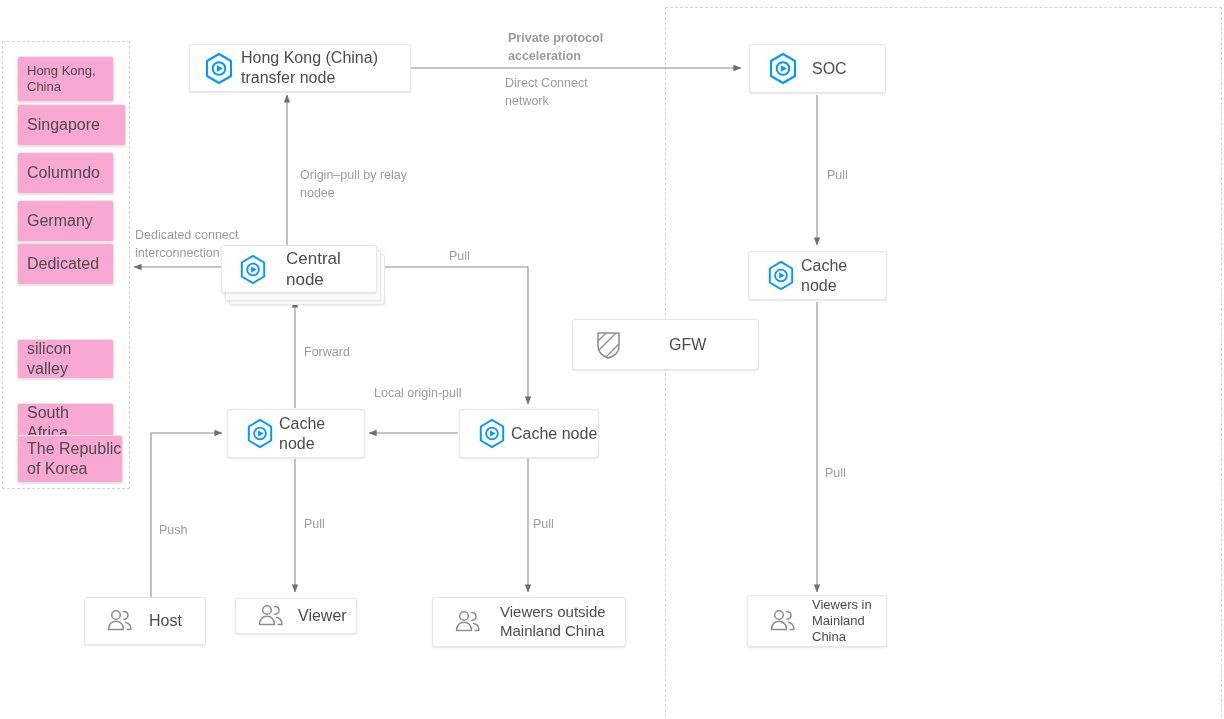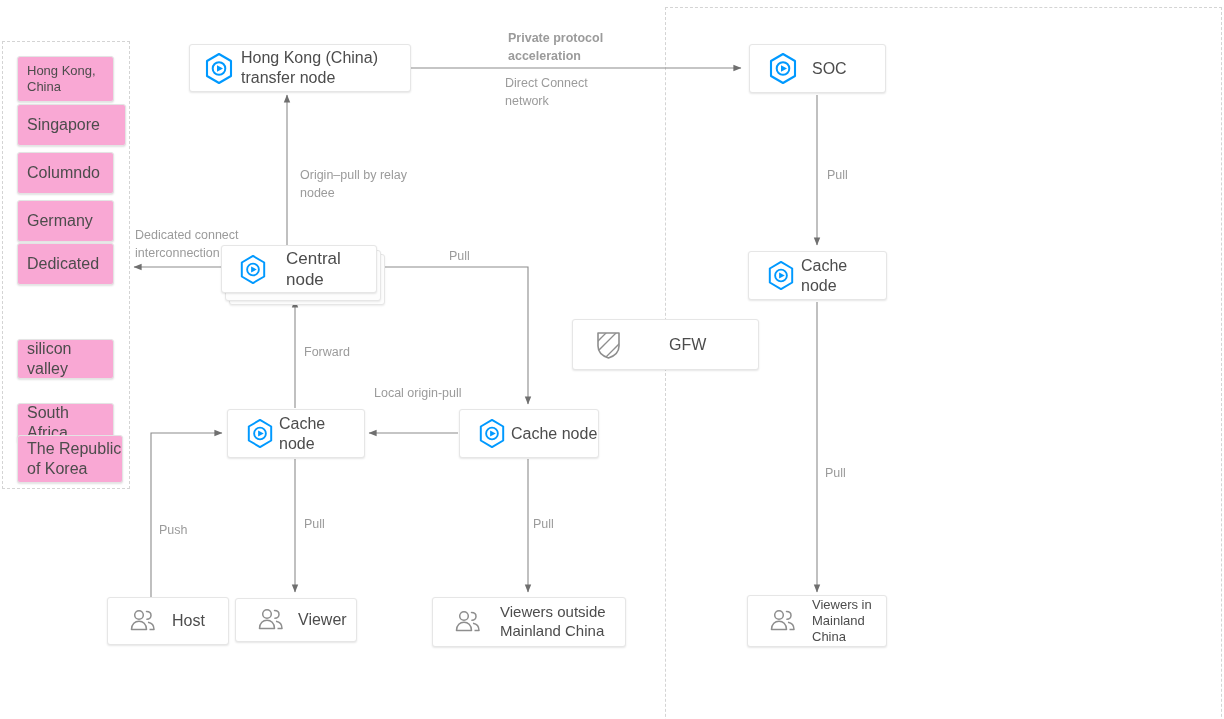--- a/index.html
+++ b/index.html
@@ -243,33 +243,33 @@
           <line x1="0" y1="38" x2="38" y2="0"></line>
           <line x1="8" y1="42" x2="40" y2="10"></line>
           <line x1="16" y1="44" x2="42" y2="18"></line>
         </g>
         <path d="M3,3 L24,3 L24,16 C24,23 18,26.5 13.5,28 C9,26.5 3,23 3,16 Z" fill="none" stroke="#8e8e8e" stroke-width="1.6" stroke-linejoin="round"></path>
       </svg>
     </span>
     <span class="label" style="font-size:16px; margin-left:47px; color:#4c4c4c;">GFW</span>
   </div>
 
-  <div class="node" style="left:107px; top:597px; width:122px; height:48px; padding-left:20px;">
+  <div class="node" style="left:84px; top:597px; width:122px; height:48px; padding-left:20px;">
     <span class="icon">
       <svg width="30" height="24" viewBox="0 0 30 24" xmlns="http://www.w3.org/2000/svg">
         <circle cx="11" cy="6" r="4.3" fill="none" stroke="#8e8e8e" stroke-width="1.5"></circle>
         <path d="M3.5,20.5 C3.5,14.8 7.2,12.2 11,12.2 C14.8,12.2 18.5,14.8 18.5,20.5 Z" fill="none" stroke="#8e8e8e" stroke-width="1.5" stroke-linejoin="round"></path>
         <path d="M18.5,2.6 C21.3,2.6 23,4.3 23,6.4 C23,8.5 21.3,10.2 18.9,10.2" fill="none" stroke="#8e8e8e" stroke-width="1.5" stroke-linecap="round"></path>
         <path d="M20,13.2 C23.5,13.8 26,16.4 26,20.5 L21.5,20.5" fill="none" stroke="#8e8e8e" stroke-width="1.5" stroke-linejoin="round"></path>
       </svg>
     </span>
     <span class="label" style="font-size:16px; margin-left:14px;">Host</span>
   </div>
 
-  <div class="node" style="left:235px; top:598px; width:122px; height:44px; padding-left:20px;">
+  <div class="node" style="left:235px; top:598px; width:122px; height:36px; padding-left:20px;">
     <span class="icon">
       <svg width="30" height="24" viewBox="0 0 30 24" xmlns="http://www.w3.org/2000/svg">
         <circle cx="11" cy="6" r="4.3" fill="none" stroke="#8e8e8e" stroke-width="1.5"></circle>
         <path d="M3.5,20.5 C3.5,14.8 7.2,12.2 11,12.2 C14.8,12.2 18.5,14.8 18.5,20.5 Z" fill="none" stroke="#8e8e8e" stroke-width="1.5" stroke-linejoin="round"></path>
         <path d="M18.5,2.6 C21.3,2.6 23,4.3 23,6.4 C23,8.5 21.3,10.2 18.9,10.2" fill="none" stroke="#8e8e8e" stroke-width="1.5" stroke-linecap="round"></path>
         <path d="M20,13.2 C23.5,13.8 26,16.4 26,20.5 L21.5,20.5" fill="none" stroke="#8e8e8e" stroke-width="1.5" stroke-linejoin="round"></path>
       </svg>
     </span>
     <span class="label" style="font-size:16px; margin-left:12px;">Viewer</span>
   </div>

